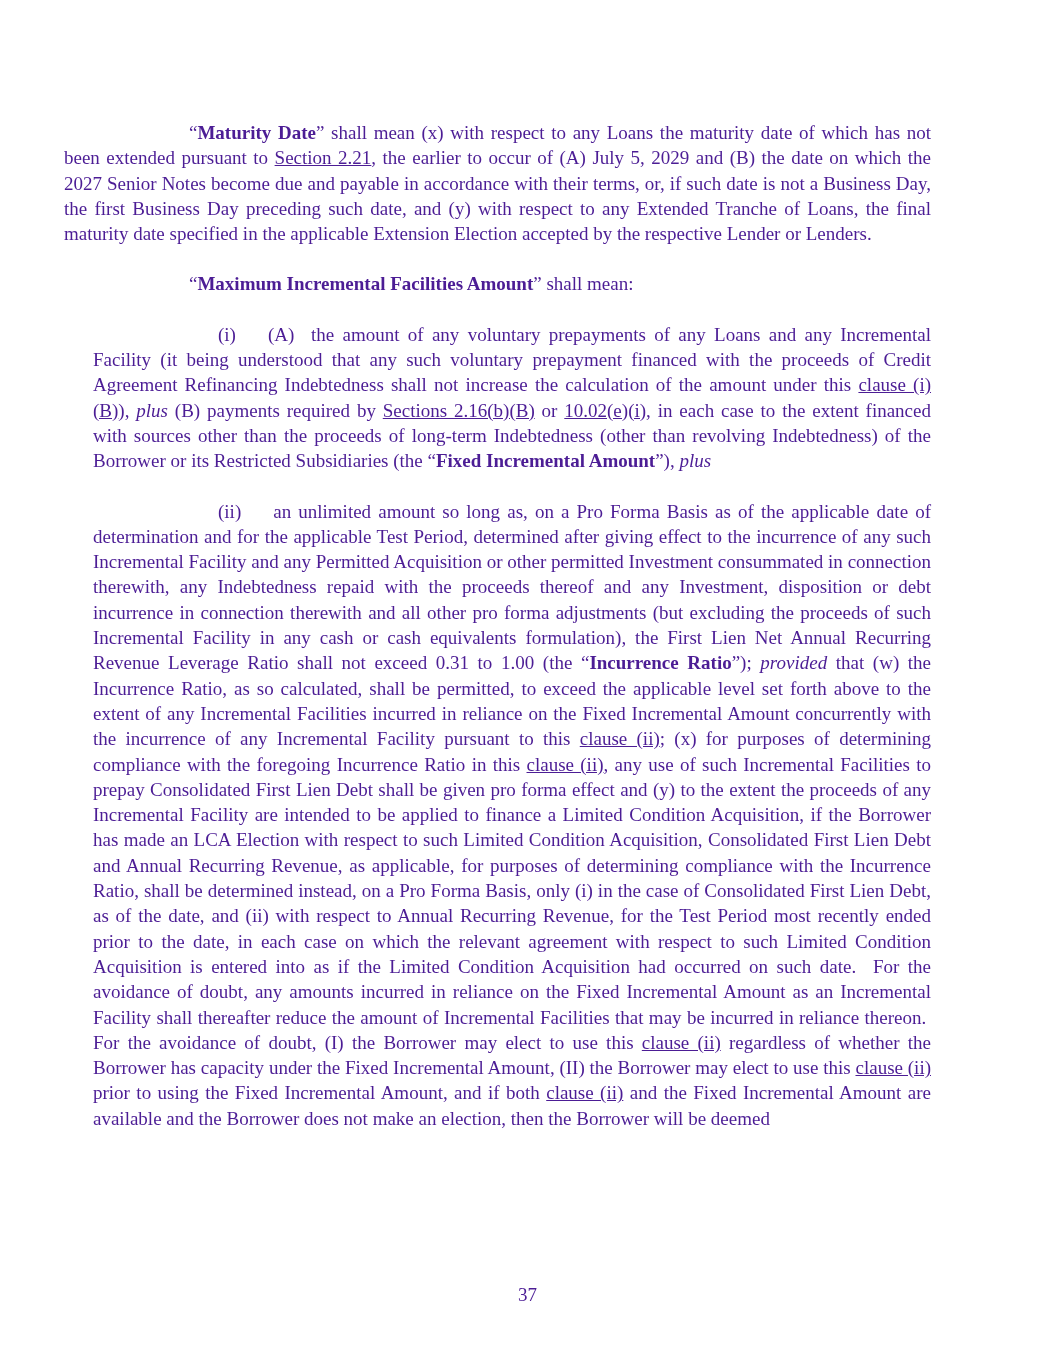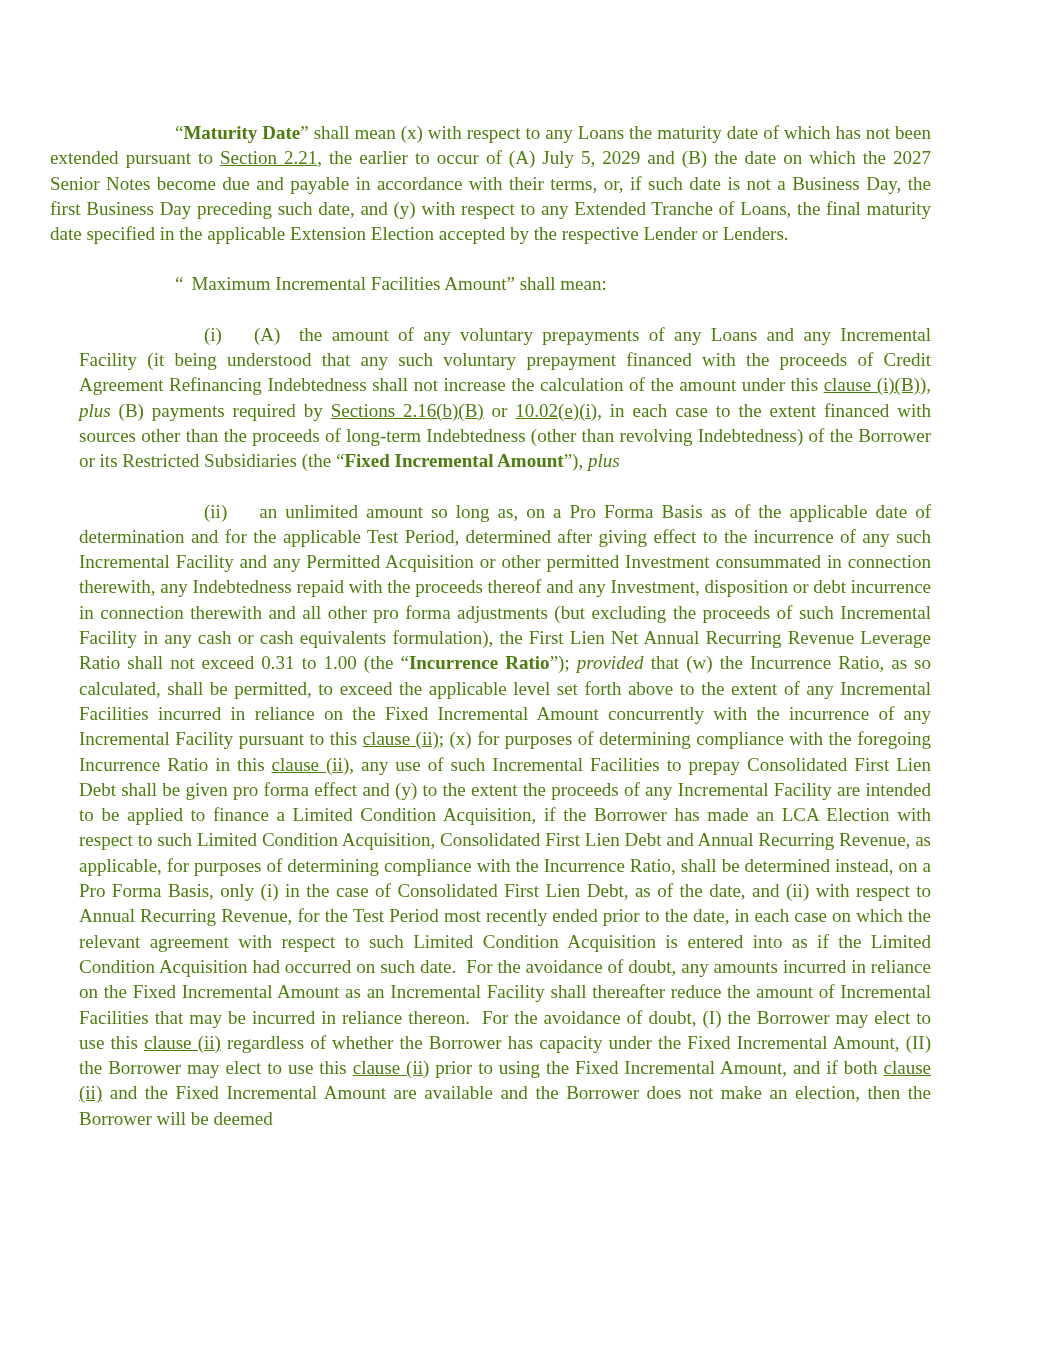--- a/index.html
+++ b/index.html
@@ -7,25 +7,25 @@
     margin: 0;
     padding: 0;
     background: #ffffff;
   }
   .page {
     position: relative;
     width: 1055px;
     height: 1365px;
     box-sizing: border-box;
     background: #ffffff;
-    color: #4d7c0f;
+    color: #4c1d95;
     font-family: "Liberation Serif", "DejaVu Serif", serif;
     font-size: 19px;
     line-height: 25.3px;
-    padding: 120px 124px 0 50px;
+    padding: 120px 124px 0 64px;
     overflow: hidden;
   }
   .content p {
     margin: 0 0 25px 0;
     text-align: justify;
     text-indent: 125px;
   }
   .content p.body {
     margin-left: 0;
   }
@@ -45,17 +45,18 @@
     font-family: "Liberation Serif", "DejaVu Serif", serif;
     font-size: 19px;
   }
 </style>
 </head>
 <body>
 
 <div class="page">
   <div class="content" id="paragraphs">
       <p class="body"><span>“</span><span style="font-weight: bold;">Maturity Date</span><span>” shall mean (x) with respect to any Loans the maturity date of which has not been extended pursuant to </span><span style="text-decoration: underline;">Section 2.21</span><span>, the earlier to occur of (A) July 5, 2029 and (B) the date on which the 2027 Senior Notes become due and payable in accordance with their terms, or, if such date is not a Business Day, the first Business Day preceding such date, and (y) with respect to any Extended Tranche of Loans, the final maturity date specified in the applicable Extension Election accepted by the respective Lender or Lenders.</span></p>
-      <p class="body"><span>“</span><span style="font-weight: normal; margin-left: 8px;">Maximum Incremental Facilities Amount</span><span>” shall mean:</span></p>
+      <p class="body"><span>“</span><span style="font-weight: bold;">Maximum Incremental Facilities Amount</span><span>” shall mean:</span></p>
       <p class="indented"><span>(i)</span><span class="tab"></span><span>(A)&nbsp; the amount of any voluntary prepayments of any Loans and any Incremental Facility (it being understood that any such voluntary prepayment financed with the proceeds of Credit Agreement Refinancing Indebtedness shall not increase the calculation of the amount under this </span><span style="text-decoration: underline;">clause (i)(B)</span><span>), </span><span style="font-style: italic;">plus</span><span> (B) payments required by </span><span style="text-decoration: underline;">Sections 2.16(b)(B)</span><span> or </span><span style="text-decoration: underline;">10.02(e)(i)</span><span>, in each case to the extent financed with sources other than the proceeds of long-term Indebtedness (other than revolving Indebtedness) of the Borrower or its Restricted Subsidiaries (the “</span><span style="font-weight: bold;">Fixed Incremental Amount</span><span>”), </span><span style="font-style: italic;">plus</span></p>
       <p class="indented"><span>(ii)</span><span class="tab"></span><span>an unlimited amount so long as, on a Pro Forma Basis as of the applicable date of determination and for the applicable Test Period, determined after giving effect to the incurrence of any such Incremental Facility and any Permitted Acquisition or other permitted Investment consummated in connection therewith, any Indebtedness repaid with the proceeds thereof and any Investment, disposition or debt incurrence in connection therewith and all other pro forma adjustments (but excluding the proceeds of such Incremental Facility in any cash or cash equivalents formulation), the First Lien Net Annual Recurring Revenue Leverage Ratio shall not exceed 0.31 to 1.00 (the “</span><span style="font-weight: bold;">Incurrence Ratio</span><span>”); </span><span style="font-style: italic;">provided</span><span> that (w) the Incurrence Ratio, as so calculated, shall be permitted, to exceed the applicable level set forth above to the extent of any Incremental Facilities incurred in reliance on the Fixed Incremental Amount concurrently with the incurrence of any Incremental Facility pursuant to this </span><span style="text-decoration: underline;">clause (ii)</span><span>; (x) for purposes of determining compliance with the foregoing Incurrence Ratio in this </span><span style="text-decoration: underline;">clause (ii)</span><span>, any use of such Incremental Facilities to prepay Consolidated First Lien Debt shall be given pro forma effect and (y) to the extent the proceeds of any Incremental Facility are intended to be applied to finance a Limited Condition Acquisition, if the Borrower has made an LCA Election with respect to such Limited Condition Acquisition, Consolidated First Lien Debt and Annual Recurring Revenue, as applicable, for purposes of determining compliance with the Incurrence Ratio, shall be determined instead, on a Pro Forma Basis, only (i) in the case of Consolidated First Lien Debt, as of the date, and (ii) with respect to Annual Recurring Revenue, for the Test Period most recently ended prior to the date, in each case on which the relevant agreement with respect to such Limited Condition Acquisition is entered into as if the Limited Condition Acquisition had occurred on such date.&nbsp; For the avoidance of doubt, any amounts incurred in reliance on the Fixed Incremental Amount as an Incremental Facility shall thereafter reduce the amount of Incremental Facilities that may be incurred in reliance thereon.&nbsp; For the avoidance of doubt, (I) the Borrower may elect to use this </span><span style="text-decoration: underline;">clause (ii)</span><span> regardless of whether the Borrower has capacity under the Fixed Incremental Amount, (II) the Borrower may elect to use this </span><span style="text-decoration: underline;">clause (ii)</span><span> prior to using the Fixed Incremental Amount, and if both </span><span style="text-decoration: underline;">clause (ii)</span><span> and the Fixed Incremental Amount are available and the Borrower does not make an election, then the Borrower will be deemed</span></p>
     </div>
+  <div class="page-number">37</div>
 </div>
 
 </body></html>

